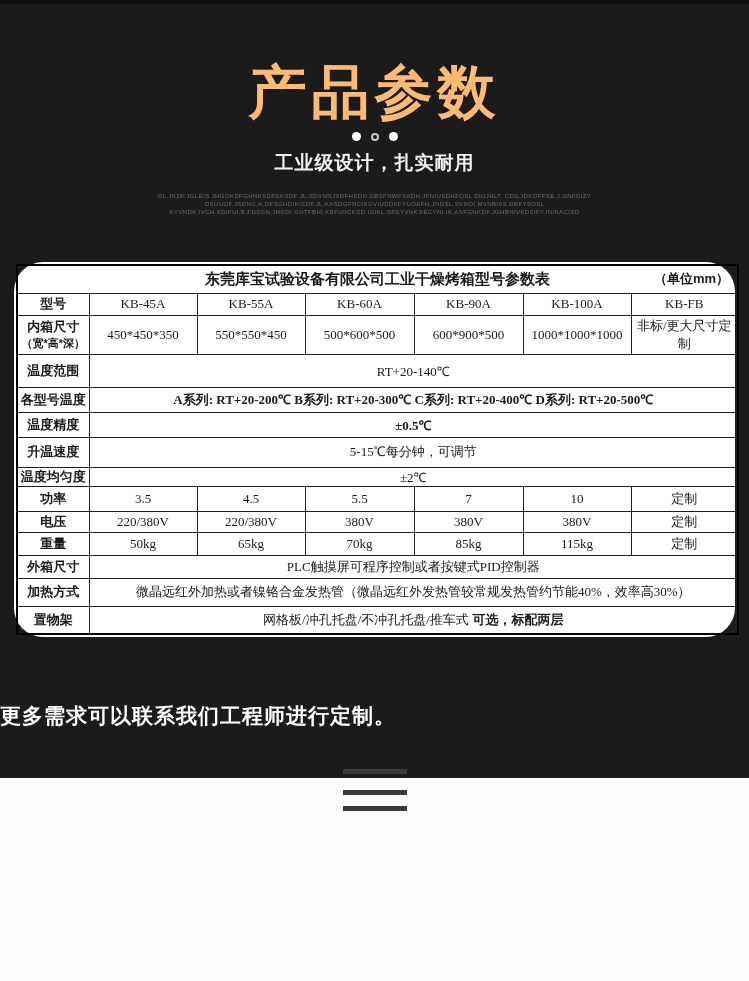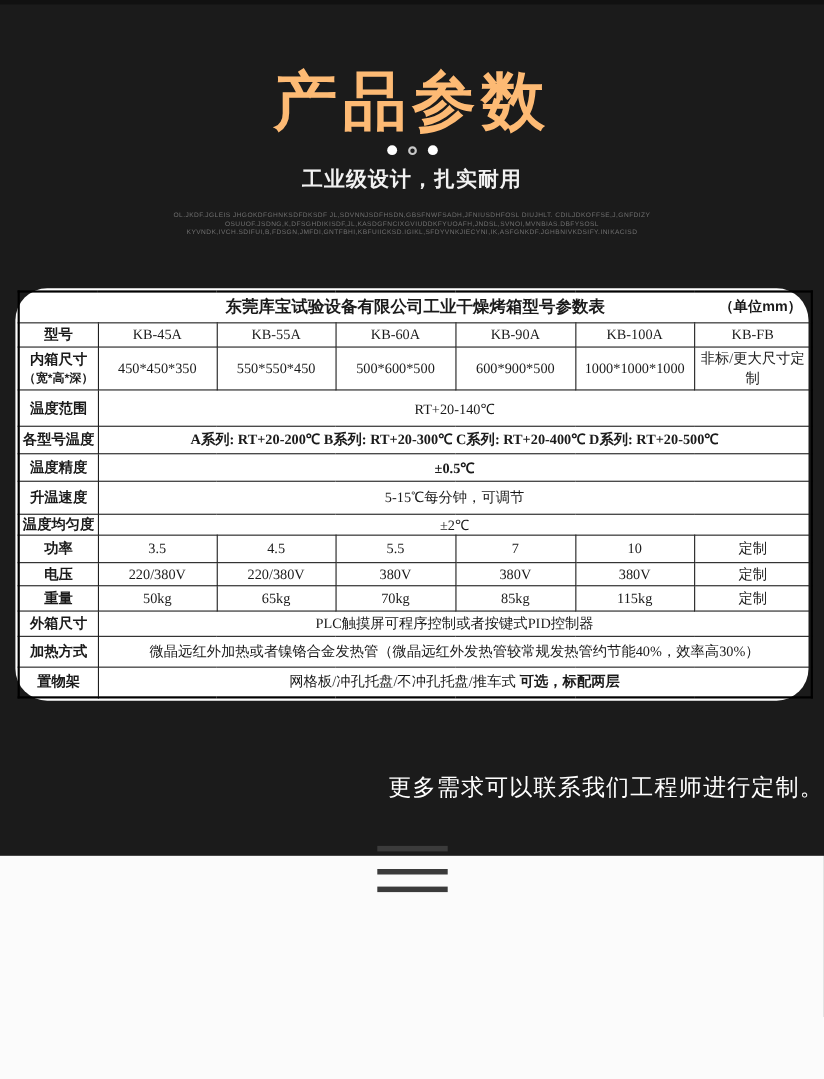--- a/index.html
+++ b/index.html
@@ -74,22 +74,22 @@
   td.val {
     font-family:"Liberation Serif", serif;
     font-size:13px;
   }
   tbody tr:nth-child(3) td.val,
   tbody tr:nth-child(4) td.val { font-weight:700; }
   td.val b { font-family:"Liberation Sans", sans-serif; font-weight:700; }
 
   .footer-note {
     position:absolute; top:702px; left:0; width:749px;
-    text-align:right; color:#ffffff;
-    font-size:21px; font-weight:400; letter-spacing:1px;
+    text-align:left; color:#ffffff;
+    font-size:21px; font-weight:700; letter-spacing:1px;
   }
 
   
   .bar { position:absolute; left:343px; width:64px; height:5px; background:#3b3b3b; }
   .bar1 { top:769px; }
   .bar2 { top:790px; }
   .bar3 { top:806px; }
 </style>
 </head>
 <body>

